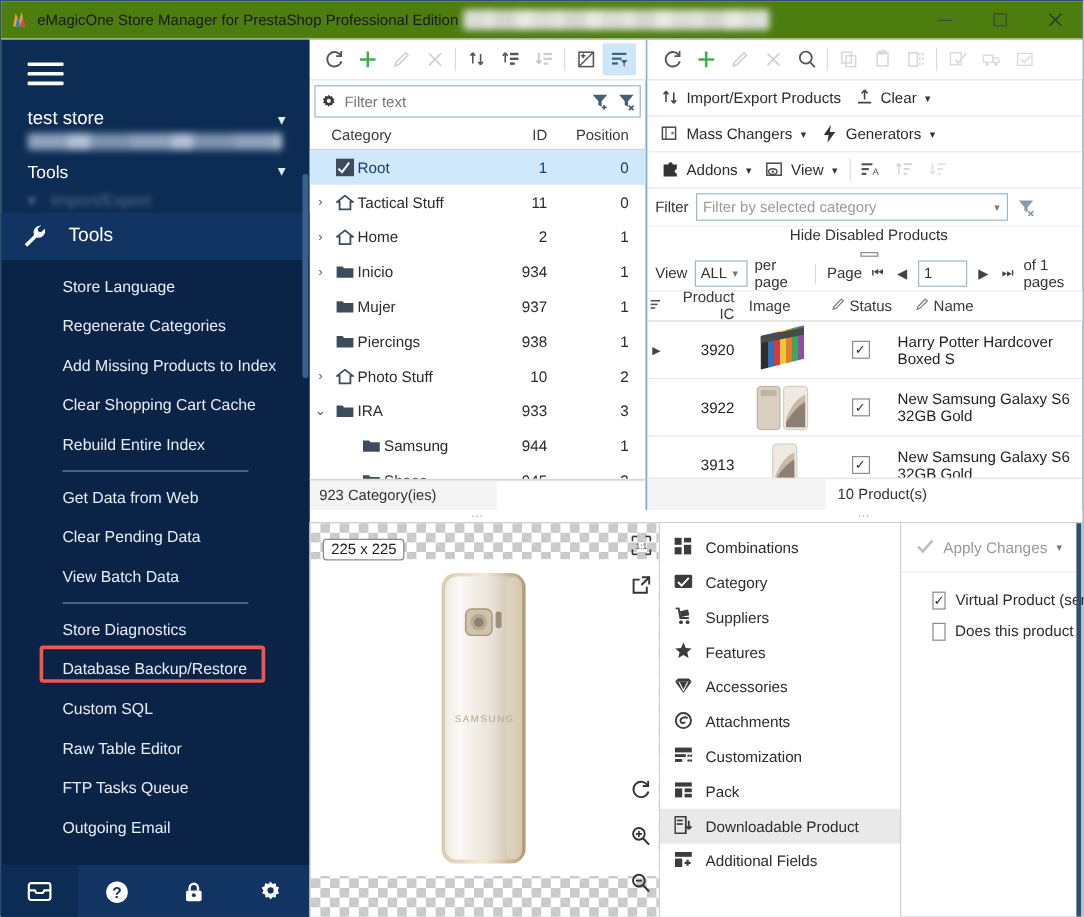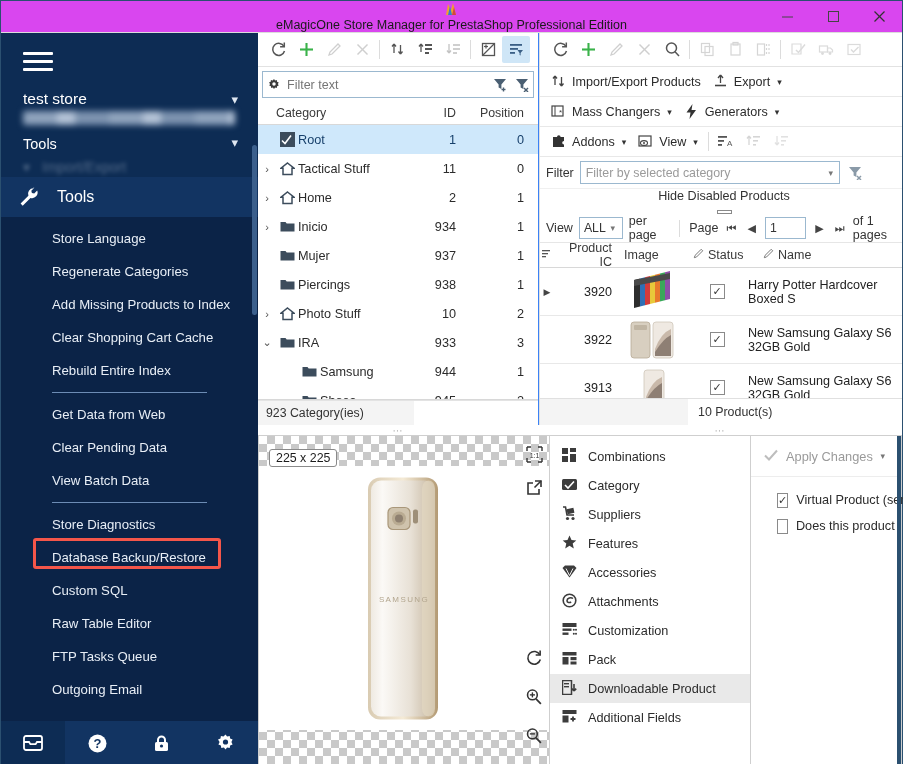--- a/index.html
+++ b/index.html
@@ -6,21 +6,21 @@
   body{
     width:903px;height:764px;overflow:hidden;
     font-family:"Liberation Sans", sans-serif;
     font-size:12.5px;
     color:#333;
     background:#fff;
   }
   .app{position:relative;width:903px;height:764px;box-sizing:border-box;border:1px solid #2b5070;}
 
   
-  .titlebar{height:31px;background:#d946ef;display:flex;align-items:center;border-bottom:1px solid #dcdcdc;position:relative;flex-direction:column;}
+  .titlebar{height:31px;background:#4d7c0f;display:flex;align-items:center;border-bottom:1px solid #dcdcdc;position:relative;}
   .tb-icon{width:30px;height:31px;display:flex;align-items:center;justify-content:center;}
   .tb-title{font-size:12.5px;color:#1a1a1a;white-space:nowrap;}
   .tb-blur{margin-left:4px;height:17px;width:255px;
       background:repeating-linear-gradient(90deg,#e3e3e3 0 18px,#ececec 18px 26px,#dcdcdc 26px 44px,#f0f0f0 44px 58px);
       filter:blur(3px);border-radius:2px;opacity:.95;}
   .tb-controls{position:absolute;right:0;top:0;display:flex;height:31px;}
   .tb-btn{width:46px;height:31px;display:flex;align-items:center;justify-content:center;color:#444;}
 
   
   .body{display:flex;height:732px;}
@@ -595,21 +595,21 @@
                   <path d="M5 12V3M5 3L3 5.5M5 3l2 2.5" stroke="#444" stroke-width="1.3" fill="none"></path>
                   <path d="M11.5 4v9m0 0l-2-2.5m2 2.5l2-2.5" stroke="#444" stroke-width="1.3" fill="none"></path>
                 </svg>
               <span>Import/Export Products</span>
             </div>
             <div class="pbtn">
               <svg width="17" height="17" viewBox="0 0 17 17">
                   <path d="M8.5 2v8M8.5 2L6 5M8.5 2L11 5" stroke="#444" stroke-width="1.3" fill="none"></path>
                   <path d="M3 12.5h11" stroke="#444" stroke-width="1.6"></path>
                 </svg>
-              <span>Export</span>
+              <span>Clear</span>
               <span class="caret">▾</span>
             </div>
           </div>
 
           <div class="ptoolrow">
             <div class="pbtn">
               <svg width="17" height="17" viewBox="0 0 17 17">
                   <rect x="2" y="3" width="11" height="10" fill="none" stroke="#444" stroke-width="1.2"></rect>
                   <line x1="5" y1="3" x2="5" y2="13" stroke="#444" stroke-width="1"></line>
                   <text x="9" y="12" font-size="8" fill="#444" font-family="Liberation Sans, sans-serif">*</text>

